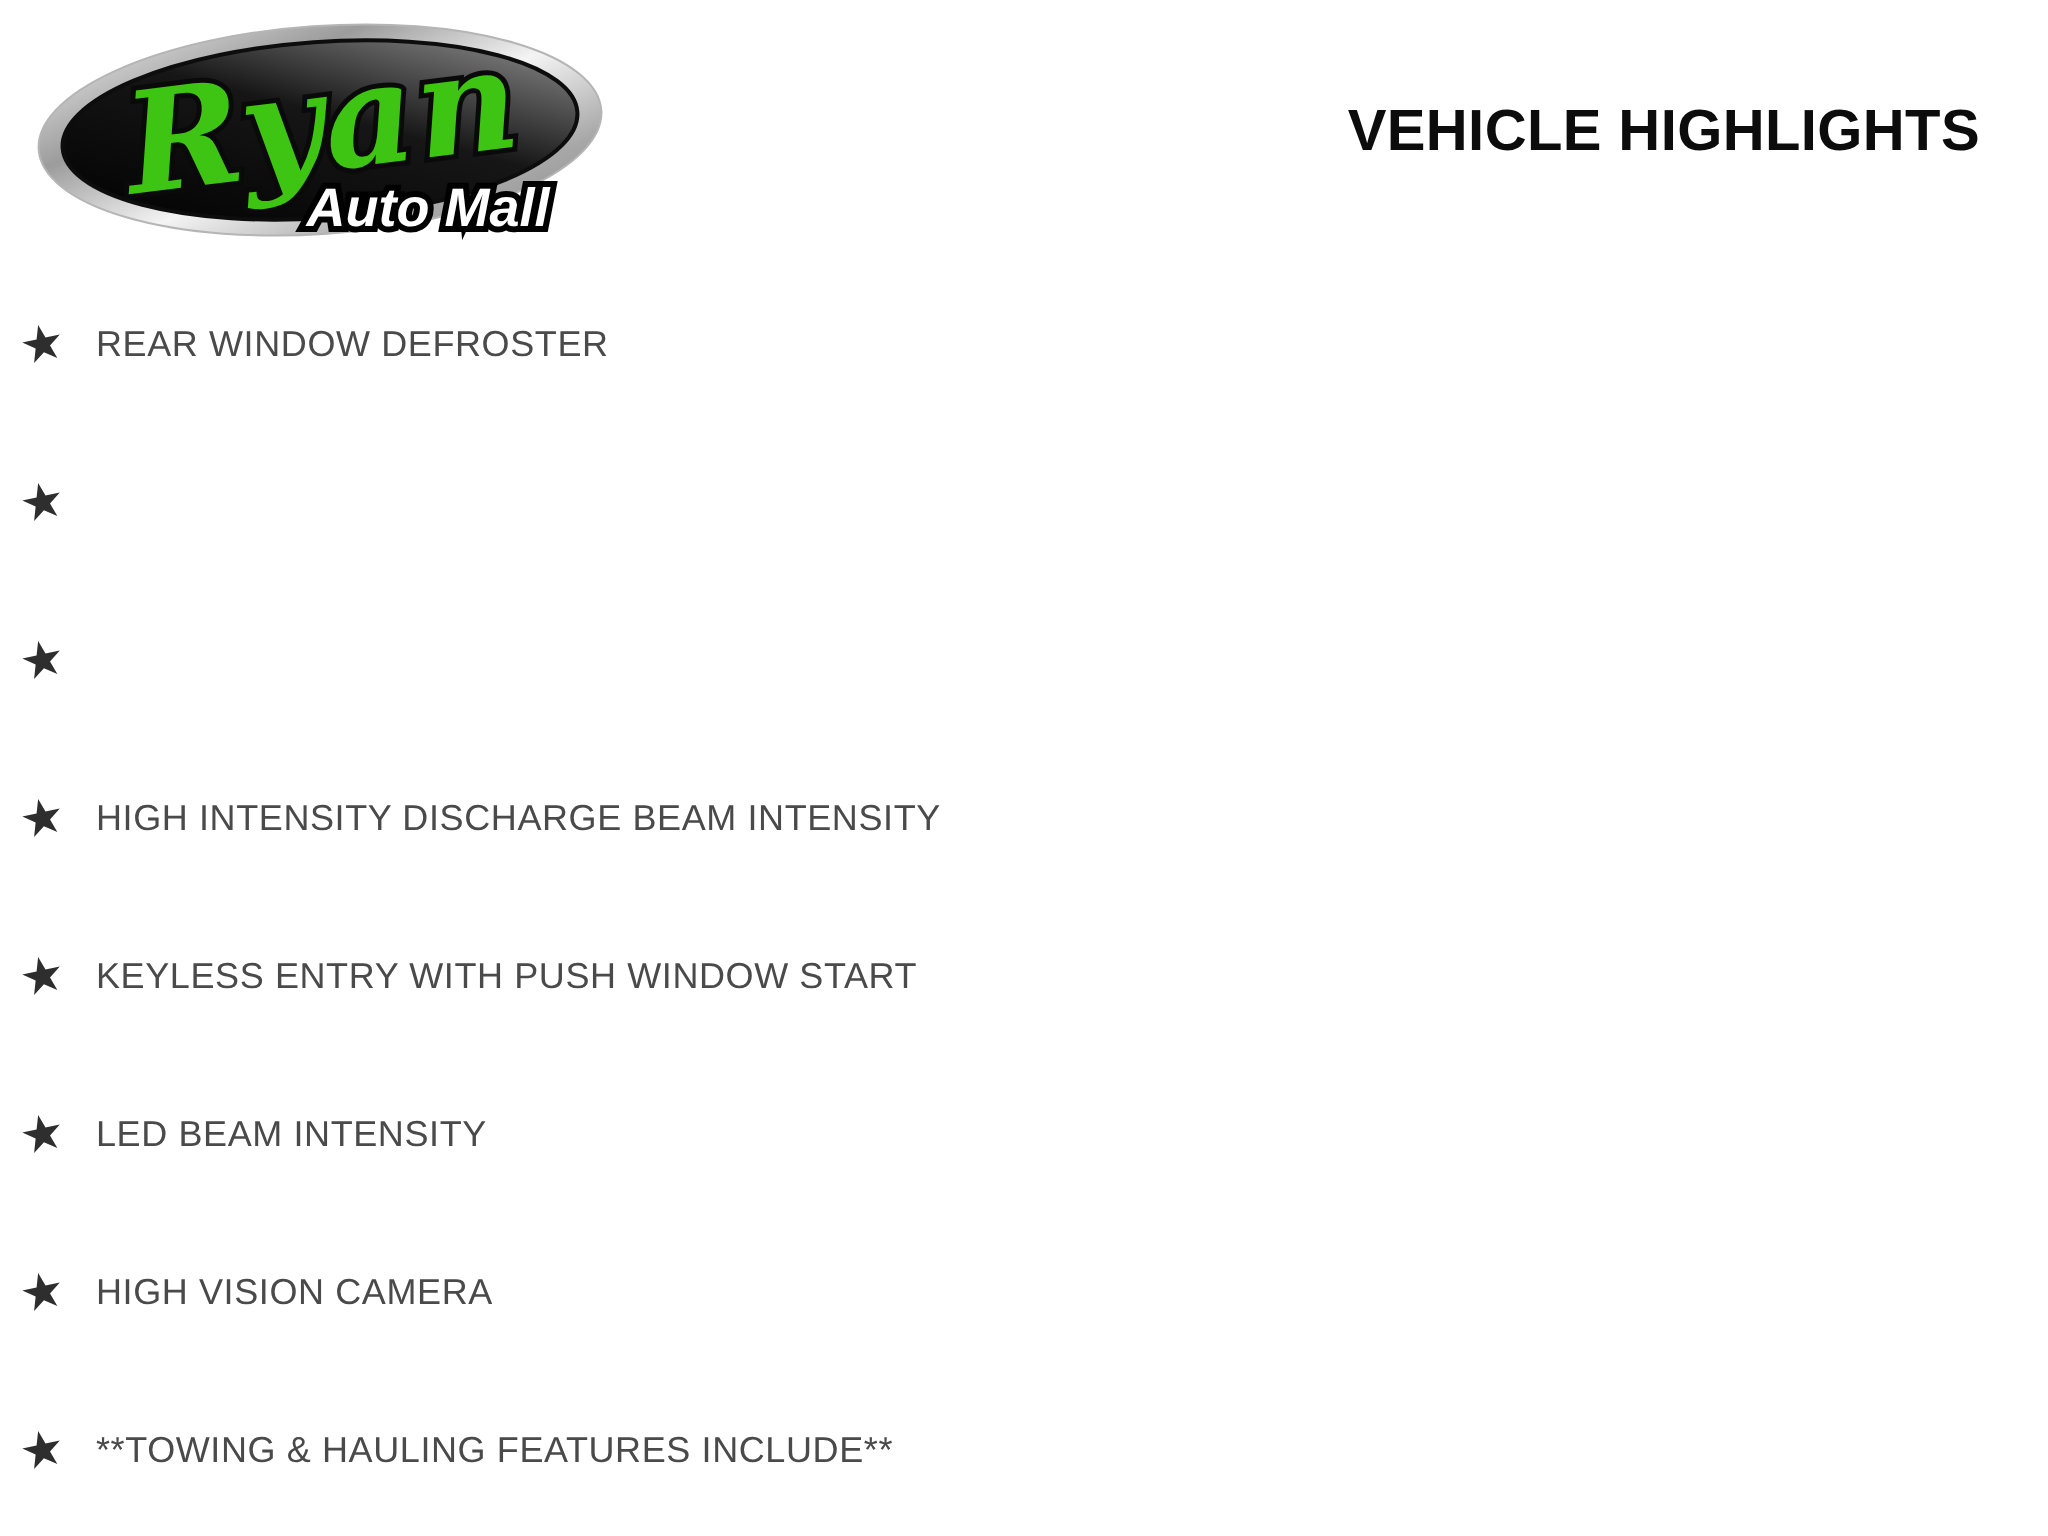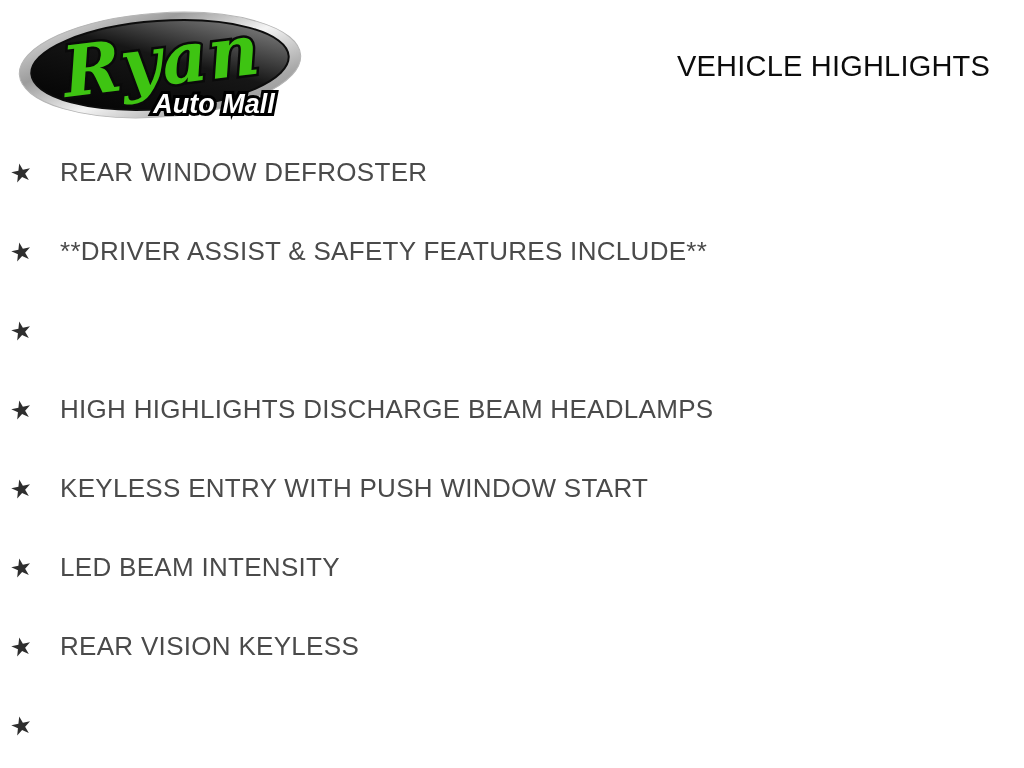--- a/index.html
+++ b/index.html
@@ -18,21 +18,21 @@
     top: 5px;
     width: 292px;
     height: 120px;
   }
 
   .page-title {
     position: absolute;
     top: 50px;
     right: 34px;
     font-size: 29px;
-    font-weight: normal;
+    font-weight: bold;
     color: #0c0c0c;
     letter-spacing: 0.2px;
     white-space: nowrap;
   }
 
   ul.highlights {
     position: absolute;
     left: 10px;
     top: 133px;
     right: 0;
@@ -49,23 +49,23 @@
     font-size: 25px;
     color: #2e2e2e;
     width: 26px;
     flex: 0 0 26px;
     display: inline-block;
     transform: rotate(-12deg);
     text-align: left;
     line-height: 1;
   }
   .label {
-    font-size: 26px;
+    font-size: 18px;
     color: #4a4a4a;
-    margin-left: 24px;
+    margin-left: 12px;
     letter-spacing: 0.3px;
     white-space: nowrap;
   }
 </style>
 </head>
 <body>
 
 <div class="logo">
   <svg viewBox="0 0 292 120" width="292" height="120">
     <defs>
@@ -94,37 +94,37 @@
 
 <div class="page-title">VEHICLE HIGHLIGHTS</div>
 
 <ul class="highlights">
   <li>
     <span class="star">★</span>
     <span class="label">REAR WINDOW DEFROSTER</span>
   </li>
   <li>
     <span class="star">★</span>
-    <span class="label">**DRIVER ASSIST &amp; SAFETY FEATURES INCLUDE**</span>
   </li>
   <li>
     <span class="star">★</span>
   </li>
   <li>
     <span class="star">★</span>
-    <span class="label">HIGH HIGHLIGHTS DISCHARGE BEAM HEADLAMPS</span>
+    <span class="label">HIGH INTENSITY DISCHARGE BEAM INTENSITY</span>
   </li>
   <li>
     <span class="star">★</span>
     <span class="label">KEYLESS ENTRY WITH PUSH WINDOW START</span>
   </li>
   <li>
     <span class="star">★</span>
     <span class="label">LED BEAM INTENSITY</span>
   </li>
   <li>
     <span class="star">★</span>
-    <span class="label">REAR VISION KEYLESS</span>
+    <span class="label">HIGH VISION CAMERA</span>
   </li>
   <li>
     <span class="star">★</span>
+    <span class="label">**TOWING &amp; HAULING FEATURES INCLUDE**</span>
   </li>
 </ul>
 
 </body></html>

